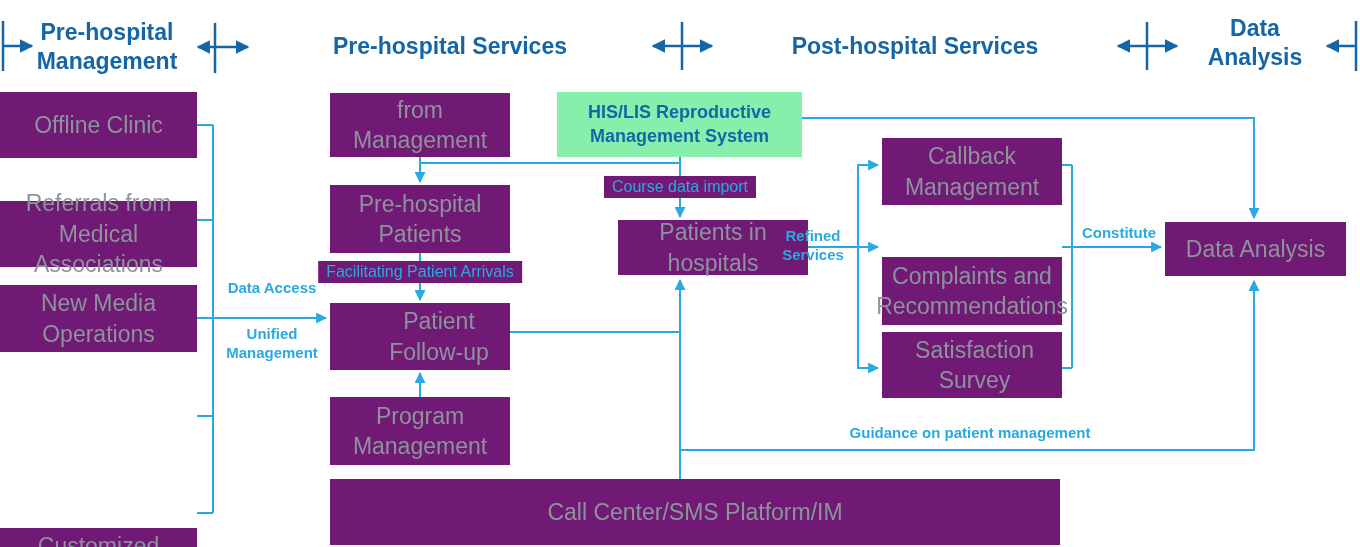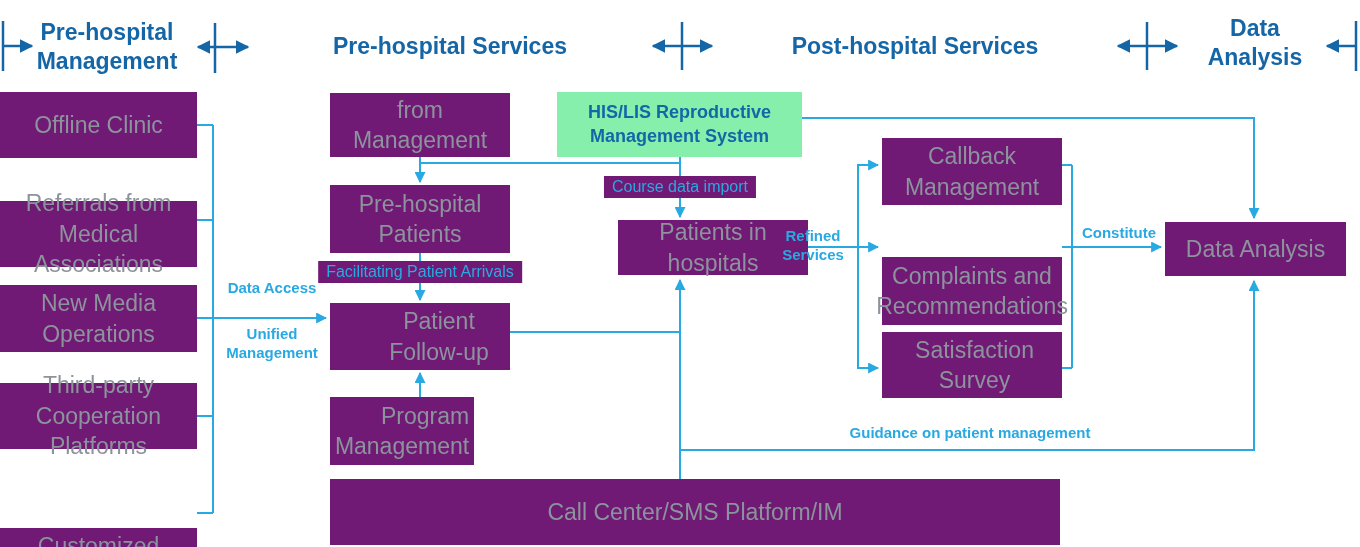--- a/index.html
+++ b/index.html
@@ -111,29 +111,27 @@
   <div class="hdr nowrap" style="left:450px;top:32px;">Pre-hospital Services</div>
   <div class="hdr nowrap" style="left:915px;top:32px;">Post-hospital Services</div>
   <div class="hdr" style="left:1255px;top:14px;width:120px;">Data
 Analysis</div>
 
   <div class="box" style="left:0;top:92px;width:197px;height:66px;">Offline Clinic</div>
   <div class="box" style="left:0;top:201px;width:197px;height:66px;">Referrals from
 Medical Associations</div>
   <div class="box" style="left:0;top:285px;width:197px;height:67px;">New Media
 Operations</div>
-  <div class="box" style="left:0;top:383px;width:197px;height:66px;">Third-party
-Cooperation Platforms</div>
   <div class="box" style="left:0;top:480px;width:197px;height:66px;margin-top:48px;">Customized
 Channels</div>
 
   <div class="box" style="left:330px;top:93px;width:180px;height:64px;">from Management</div>
   <div class="box" style="left:330px;top:185px;width:180px;height:68px;">Pre-hospital Patients</div>
   <div class="box" style="left:330px;top:303px;width:180px;height:67px;padding-left:44px;">Patient Follow-up</div>
-  <div class="box" style="left:330px;top:397px;width:144px;height:68px;text-align:right;">Program
+  <div class="box" style="left:330px;top:397px;width:180px;height:68px;">Program
 Management</div>
 
   <div class="box his" style="left:557px;top:92px;width:245px;height:65px;">HIS/LIS Reproductive
 Management System</div>
   <div class="box" style="left:618px;top:220px;width:190px;height:55px;">Patients in hospitals</div>
 
   <div class="box" style="left:882px;top:138px;width:180px;height:67px;">Callback
 Management</div>
   <div class="box" style="left:882px;top:235px;width:180px;height:68px;margin-top:22px;">Complaints and
 Recommendations</div>

